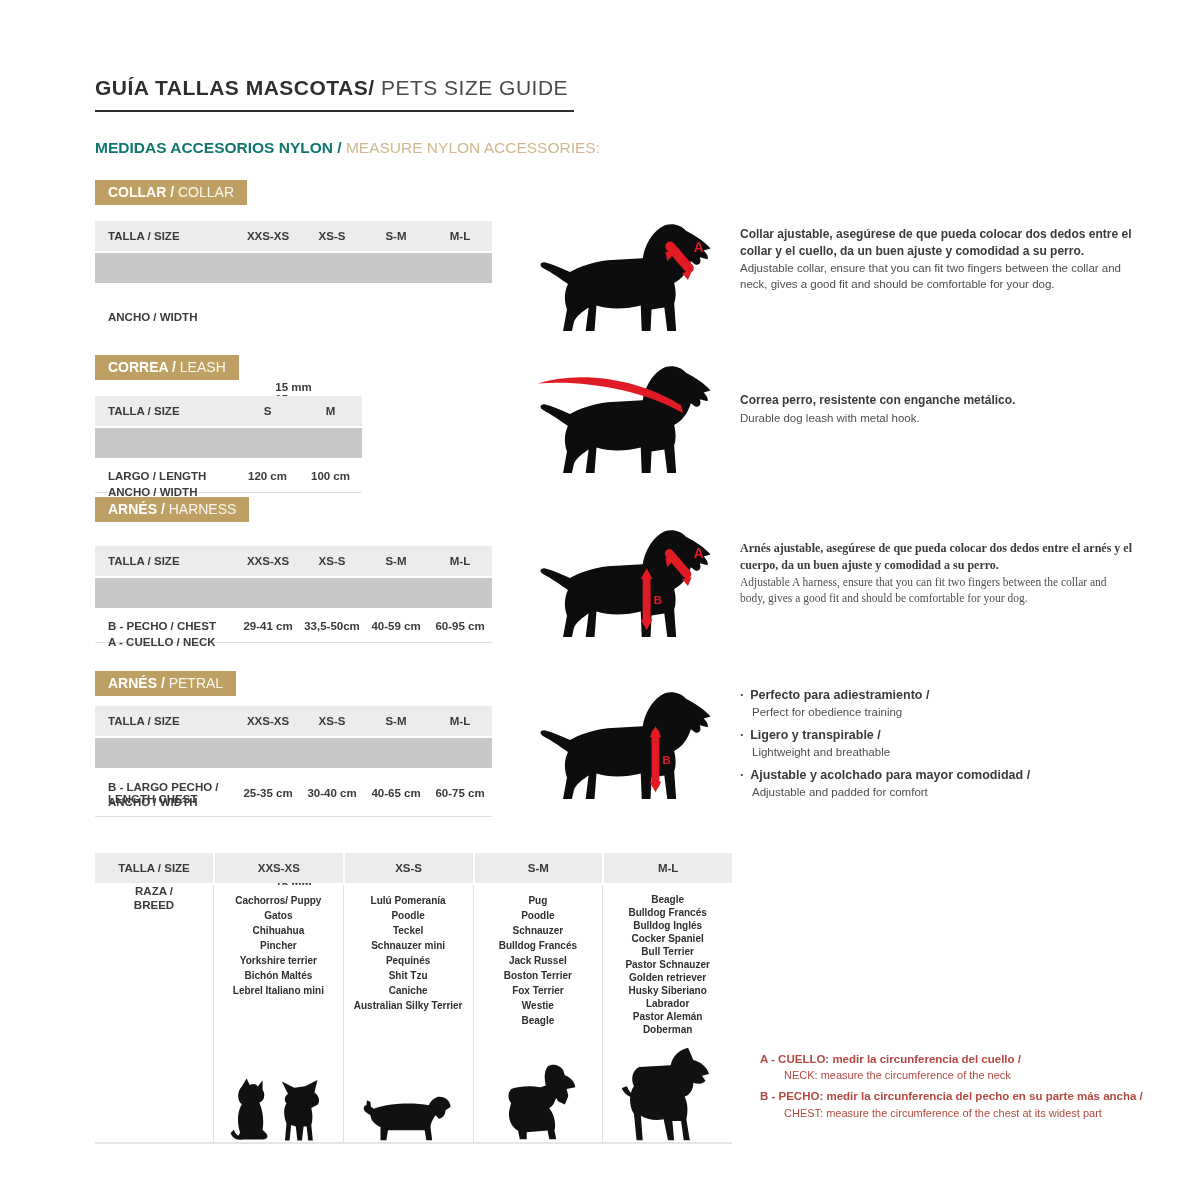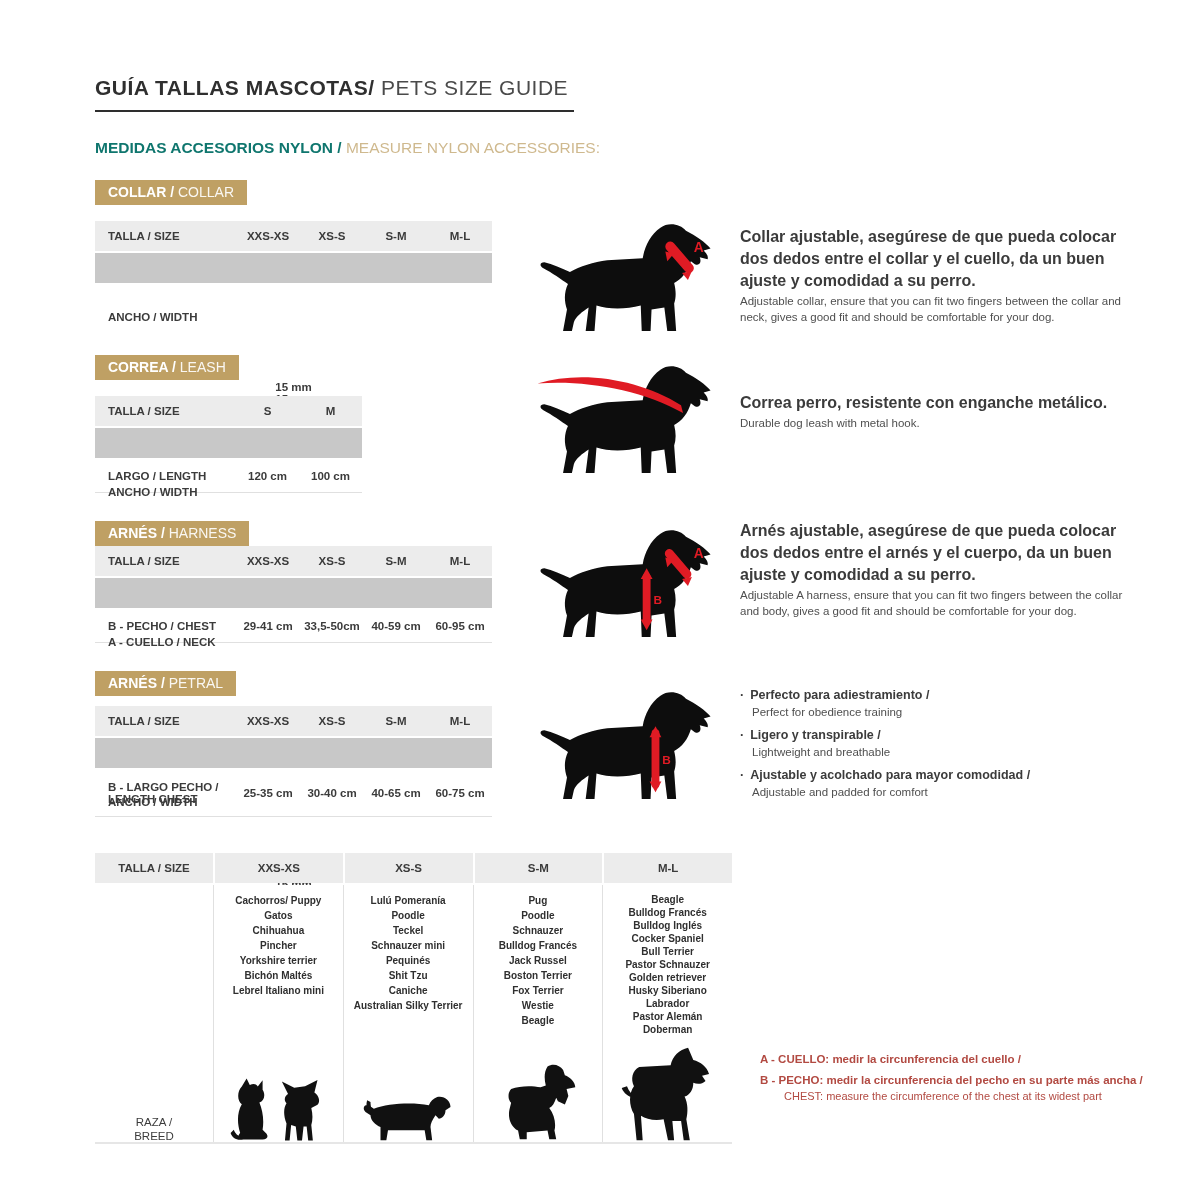--- a/index.html
+++ b/index.html
@@ -25,34 +25,34 @@
   .t-mid{background:#c8c8c8;height:30px;flex-direction:column;}
   .t-std{background:#fff;height:32px;border-bottom:1px solid #e0e0e0;}
   .t-tall{background:#fff;height:46px;border-bottom:1px solid #e0e0e0;}
   .t-cell{flex:1;display:flex;align-items:center;justify-content:center;text-align:center;}
   .t-label{flex:0 0 128px;justify-content:flex-start;padding-left:13px;text-align:left;}
   
   .dog{position:absolute;left:530px;}
   .diagram-letter{fill:#e01b24;font-size:14px;font-weight:700;font-family:"Liberation Sans",sans-serif;}
   
   .desc{position:absolute;left:740px;width:392px;}
-  .desc-es{font-weight:700;font-size:16px;color:#3b3b3b;line-height:1.38;}
+  .desc-es{font-weight:700;font-size:12px;color:#3b3b3b;line-height:1.38;}
   .desc-en{font-weight:400;font-size:11.5px;color:#4f4f4f;line-height:1.38;margin-top:2px;}
   
   .bullets{position:absolute;left:740px;top:686px;width:400px;}
   .b-es{font-weight:700;font-size:12.5px;line-height:1.45;display:flex;gap:6px;color:#3b3b3b;}
   .b-en{font-weight:400;font-size:11.5px;color:#4f4f4f;padding-left:12px;line-height:1.45;margin-bottom:5px;}
   
   .breeds{position:absolute;left:95px;top:853px;width:637px;}
   .br-head{display:flex;height:30px;background:#ececec;font-weight:700;font-size:11.5px;}
   .br-head .bh{flex:1;display:flex;align-items:center;justify-content:center;border-left:2px solid #fff;}
   .br-head .bh:first-child{border-left:none;flex:0 0 118px;}
   .br-body{display:flex;height:257px;margin-top:2px;background:#fff;border-bottom:2px solid #e6e6e6;}
-  .br-label{flex:0 0 118px;display:flex;flex-direction:column;align-items:center;justify-content:flex-end;
-            font-weight:400;font-size:11.5px;gap:2px;}
+  .br-label{flex:0 0 118px;display:flex;flex-direction:column;align-items:center;justify-content:flex-start;
+            font-weight:700;font-size:11.5px;gap:2px;}
   .br-col{flex:1;border-left:1px solid #e0e0e0;display:flex;flex-direction:column;padding-top:8px;min-width:0;}
   .breed-line{text-align:center;font-size:10px;font-weight:700;color:#2f2f2f;line-height:1.5;}
   .br-col.tight .breed-line{line-height:1.3;}
   .icon-row{margin-top:auto;display:flex;align-items:flex-end;justify-content:center;gap:8px;}
   
   .notes{position:absolute;left:760px;top:1046px;width:420px;}
   .note-es{font-weight:700;color:#b24a42;font-size:11.5px;margin-top:5px;line-height:1.4;}
   .note-en{font-weight:400;color:#b24a42;font-size:11px;padding-left:24px;margin-top:1px;line-height:1.4;}
   svg{display:block;}
 </style>
@@ -125,21 +125,21 @@
     <svg width="190" height="118" viewBox="0 0 190 120">
       <path fill="#0d0d0d" d="M131,10 C139,4 151,6 157,13 C167,18 177,25 182,31 L175,33 C178,36 180,39 179,42 L171,40 C173,45 171,49 166,47 L162,44 C159,54 153,62 145,66 C147,74 147,81 145,87 L147,115 L138,115 L135,91 L122,93 L121,115 L112,115 L111,89 C96,93 78,93 66,89 L64,115 L55,115 L58,91 C52,95 45,100 43,106 L41,115 L32,115 L36,93 C33,85 33,75 37,67 C31,63 20,55 12,51 C8,49 8,45 13,45 C21,47 31,51 39,55 C49,49 63,45 77,43 L113,41 C115,29 121,17 131,10 Z"></path>
       <path d="M152,46 C110,20 52,10 6,24 C52,20 112,30 154,54 Z" fill="#e01b24"></path>
     </svg>
   </div>
   <div class="desc" style="top:392px;">
     <div class="desc-es">Correa perro, resistente con enganche metálico.</div>
     <div class="desc-en">Durable dog leash with metal hook.</div>
   </div>
 
-  <div class="chip" style="top:521px;">
+  <div class="chip" style="top:497px;">
     <span class="chip-es">ARNÉS / </span><span class="chip-en">HARNESS</span>
   </div>
   <div class="sizetable" style="top:546px;width:397px;">
     <div class="t-row t-head">
       <div class="t-cell t-label">TALLA / SIZE</div>
       <div class="t-cell">XXS-XS</div>
       <div class="t-cell">XS-S</div>
       <div class="t-cell">S-M</div>
       <div class="t-cell">M-L</div>
     </div>
@@ -164,21 +164,21 @@
       <path d="M140,30 L158,51" stroke="#e01b24" stroke-width="9" stroke-linecap="round" fill="none"></path>
       <path d="M117,54 L117,99" stroke="#e01b24" stroke-width="8" stroke-linecap="round" fill="none"></path>
       <polygon points="136,34 145,36 138,44" fill="#e01b24"></polygon>
       <polygon points="153,56 163,54 159,63" fill="#e01b24"></polygon>
       <polygon points="111,56 123,56 117,45" fill="#e01b24"></polygon>
       <polygon points="111,97 123,97 117,108" fill="#e01b24"></polygon>
       <text x="165" y="35" class="diagram-letter">A</text>
       <text x="124" y="81" class="diagram-letter" style="font-size:12px;">B</text>
     </svg>
   </div>
-  <div class="desc" style="top:520px;">
+  <div class="desc" style="top:540px;font-family:Liberation Serif, serif;">
     <div class="desc-es">Arnés ajustable, asegúrese de que pueda colocar dos dedos entre el arnés y el cuerpo, da un buen ajuste y comodidad a su perro.</div>
     <div class="desc-en">Adjustable A harness, ensure that you can fit two fingers between the collar and body, gives a good fit and should be comfortable for your dog.</div>
   </div>
 
   <div class="chip" style="top:671px;">
     <span class="chip-es">ARNÉS / </span><span class="chip-en">PETRAL</span>
   </div>
   <div class="sizetable" style="top:706px;width:397px;">
     <div class="t-row t-head">
       <div class="t-cell t-label">TALLA / SIZE</div>
@@ -319,17 +319,18 @@
           <svg width="116" height="96" viewBox="0 0 110 110">
             <path fill="#111" d="M78,2 L84,16 C92,18 100,24 102,32 L94,34 L98,40 C94,44 88,44 84,42 C84,50 80,56 74,58 C78,66 78,76 76,84 L80,108 L73,108 L70,86 L60,86 L62,108 L55,108 L50,84 C40,86 30,84 24,80 L26,108 L19,108 L16,78 C10,68 10,54 16,46 C12,38 14,28 22,24 L58,22 C60,12 68,4 78,2 Z M16,60 C10,58 4,54 2,48 L8,46 C10,52 14,56 18,58 Z"></path>
           </svg>
         </div>
       </div>
     </div>
   </div>
 
   <div class="notes">
     <div class="note-es">A - CUELLO: medir la circunferencia del cuello /</div>
+    <div class="note-en">NECK: measure the circumference of the neck</div>
     <div class="note-es">B - PECHO: medir la circunferencia del pecho en su parte más ancha /</div>
     <div class="note-en">CHEST: measure the circumference of the chest at its widest part</div>
   </div>
 
 </div>
 
 </body></html>

